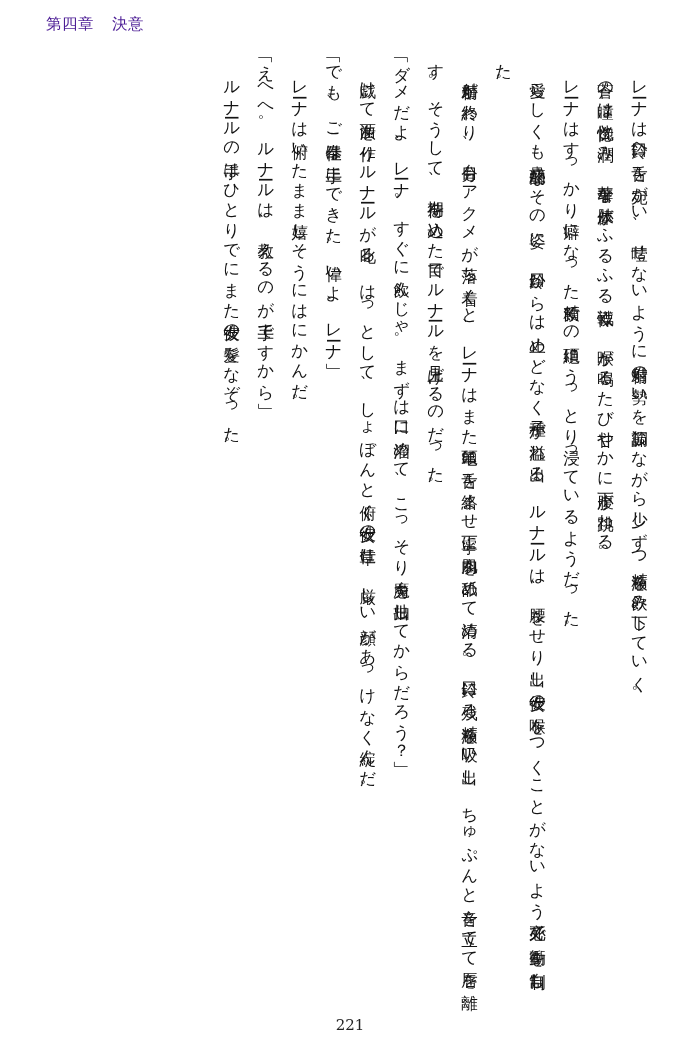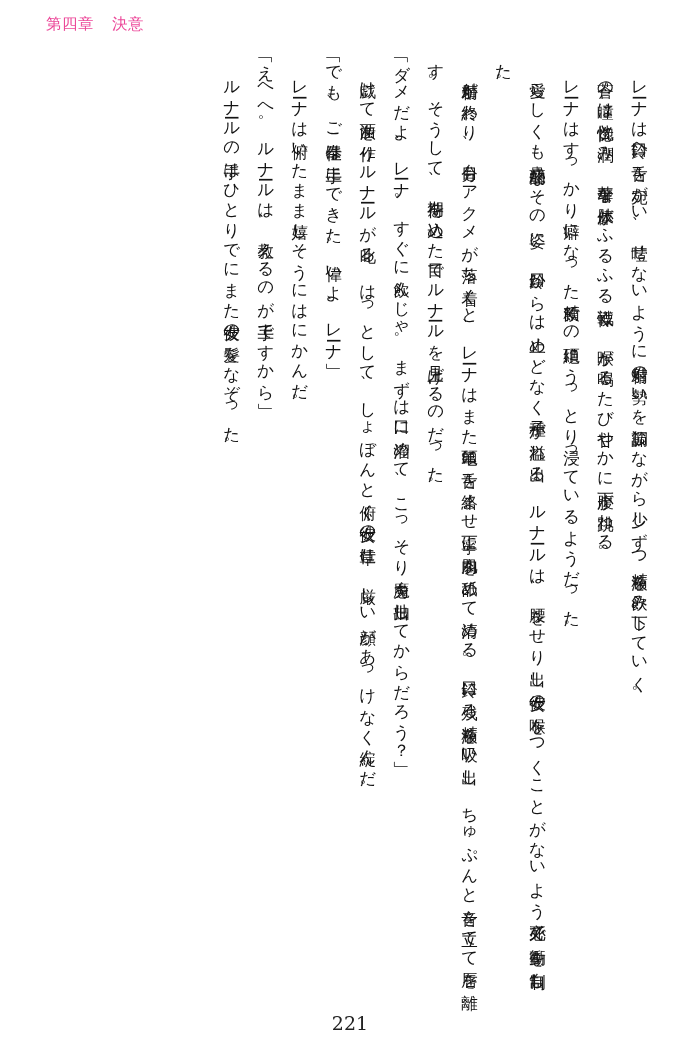--- a/index.html
+++ b/index.html
@@ -25,21 +25,21 @@
     background: #ffffff;
   }
 
   
   .chapter-header {
     position: absolute;
     top: 14px;
     left: 46px;
     font-size: 15.5px;
     letter-spacing: 0.5px;
-    color: #ec4899;
+    color: #4c1d95;
     white-space: nowrap;
     font-family: "DejaVu Serif", "Liberation Serif", serif;
   }
   .chapter-header .chap-num {
     margin-right: 18px;
   }
 
   
   .body-text {
     position: absolute;
@@ -65,21 +65,21 @@
     text-indent: 0;
   }
 
   
   .page-number {
     position: absolute;
     bottom: 16px;
     left: 0;
     width: 700px;
     text-align: center;
-    font-size: 19px;
+    font-size: 15px;
     color: #222222;
     font-family: "DejaVu Serif", "Liberation Serif", serif;
   }
 </style>
 </head>
 <body>
 
 <div class="page">
 
   <div class="chapter-header">

